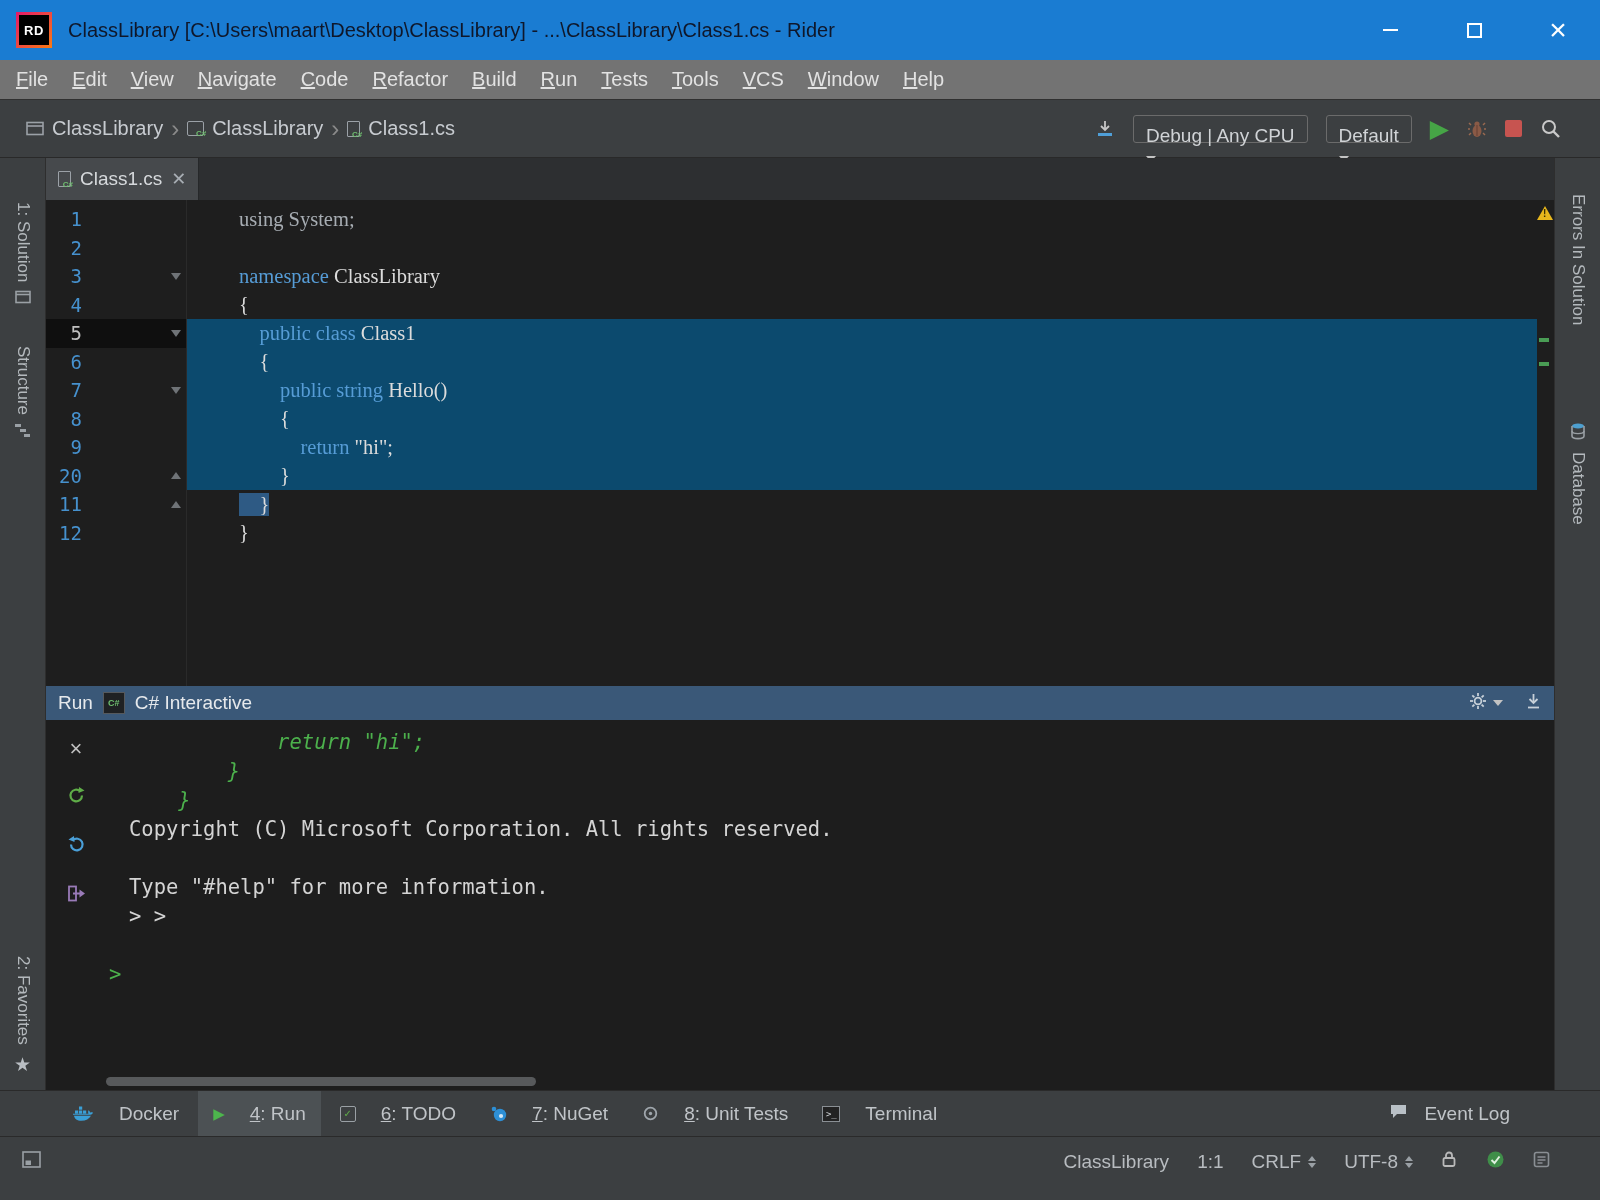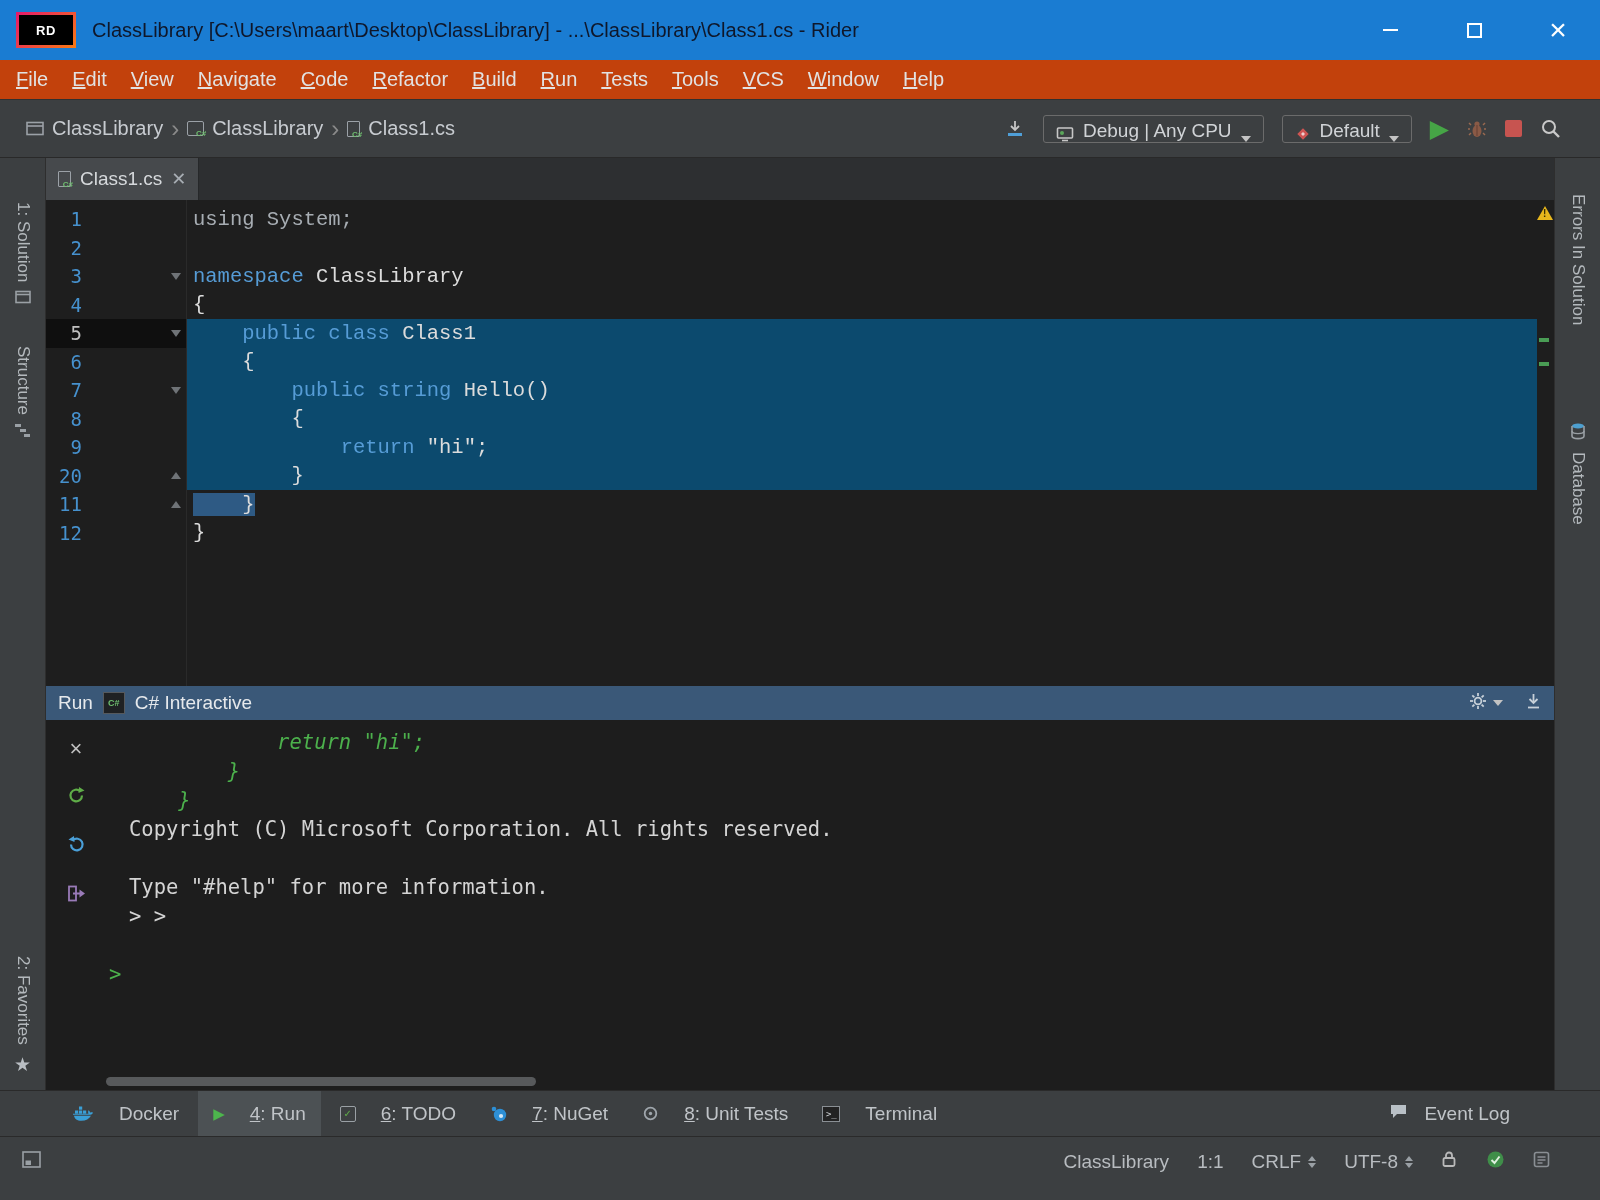--- a/index.html
+++ b/index.html
@@ -2,46 +2,46 @@
 <html><head>
 <meta charset="utf-8">
 <style>
   * { box-sizing: border-box; margin: 0; padding: 0; }
   html,body { width:1600px; height:1200px; overflow:hidden; }
   body { font-family:"Liberation Sans","DejaVu Sans",sans-serif; background:#1e1e1e; color:#d4d4d4; }
   .window { display:flex; flex-direction:column; width:1600px; height:1200px; }
 
   
   .titlebar { height:60px; background:#1a7cd2; display:flex; align-items:center; flex:none; }
-  .app-logo { width:60px; height:36px; margin-left:16px; background:linear-gradient(135deg,#e4186c,#f97a12); padding:3px; flex:none; }
+  .app-logo { width:36px; height:36px; margin-left:16px; background:linear-gradient(135deg,#e4186c,#f97a12); padding:3px; flex:none; }
   .app-logo-inner { width:100%; height:100%; background:#000; color:#fff; font-weight:bold; font-size:13px; display:flex; align-items:center; justify-content:center; letter-spacing:0.5px; }
   .title-text { color:#0f172a; font-size:20px; margin-left:16px; white-space:nowrap; }
   .win-controls { margin-left:auto; display:flex; height:100%; }
   .win-btn { width:84px; height:100%; display:flex; align-items:center; justify-content:center; }
   .glyph-min { width:15px; height:2px; background:#fff; }
   .glyph-max { width:15px; height:15px; border:2px solid #fff; }
   .glyph-close { color:#fff; font-size:30px; line-height:1; font-weight:300; }
 
   
-  .menubar { height:40px; background:#c2410c; border-bottom:1px solid #303030; display:flex; align-items:stretch; padding-left:4px; flex:none; }
+  .menubar { height:40px; background:#737373; border-bottom:1px solid #303030; display:flex; align-items:stretch; padding-left:4px; flex:none; }
   .menu-item { display:inline-block; color:#e2e2e2; font-size:20px; line-height:39px; padding:0 12px; }
   .menu-item::first-letter { text-decoration:underline; }
 
   
   .toolbar { height:58px; background:#3c3f41; border-bottom:1px solid #292929; display:flex; align-items:center; padding:0 38px 0 26px; flex:none; }
   .crumb { display:flex; align-items:center; gap:8px; }
   .crumb-label { color:#c7cbd0; font-size:20px; }
   .crumb-sep { color:#8a8a8a; font-size:24px; padding:0 8px; }
   .crumb-sep::after { content:"›"; }
   .solwin-icon svg, .projbox, .page-icon { display:block; }
   .projbox { width:17px; height:15px; border:1.5px solid #9ba1a7; border-radius:2px; position:relative; }
   .projbox .badge, .page-icon .badge { position:absolute; bottom:-3px; right:-3px; font-size:8px; font-weight:bold; color:#6fbf6f; background:transparent; line-height:1; }
   .page-icon { width:13px; height:16px; border:1.5px solid #9ba1a7; border-radius:1px; position:relative; }
   .toolbar-right { margin-left:auto; display:flex; align-items:center; gap:18px; }
-  .dropdown { height:28px; border:1px solid #6b6b6b; border-radius:3px; display:flex; align-items:flex-end; gap:9px; padding:0 12px; }
+  .dropdown { height:28px; border:1px solid #6b6b6b; border-radius:3px; display:flex; align-items:flex-start; gap:9px; padding:0 12px;flex-direction:column; }
   .dropdown-label { color:#d0d3d6; font-size:19px; white-space:nowrap; }
   .caret-down { width:0; height:0; border-left:5px solid transparent; border-right:5px solid transparent; border-top:6px solid #c3c3c3; }
   .g-play-big { color:#46a546; font-size:25px; line-height:1; }
   .stop-glyph { width:17px; height:17px; background:#c75450; border-radius:2px; }
   .tool-icon-btn { display:flex; align-items:center; justify-content:center; }
 
   
   .workspace { flex:1; display:flex; min-height:0; }
   .strip { width:46px; background:#3c3f41; position:relative; flex:none; }
   .strip.left { border-right:1px solid #2e2e2e; }
@@ -65,21 +65,21 @@
   .code-line { display:flex; height:28.5px; align-items:center; }
   .gutter-cell { width:140px; flex:none; display:flex; align-items:center; height:100%; }
   .gutter-cell.caret { background:#0f0f0f; }
   .gutter-cell.caret .line-num { color:#c0c0c0; }
   .line-num { width:36px; text-align:right; color:#4691ce; font-family:"DejaVu Sans Mono",monospace; font-size:19px; }
   .fold-zone { margin-left:auto; width:20px; display:flex; align-items:center; justify-content:center; }
   .fold-tri.open { width:0; height:0; border-left:5px solid transparent; border-right:5px solid transparent; border-top:7px solid #6f7377; }
   .fold-tri.close { width:0; height:0; border-left:5px solid transparent; border-right:5px solid transparent; border-bottom:7px solid #6f7377; }
   .line-body { flex:1; height:100%; display:flex; align-items:center; padding-left:7px; min-width:0; }
   .line-body.sel-full { background:#0c4a6e; }
-  .line-text { white-space:pre; font-family:Liberation Mono, monospace; font-size:20.5px; }
+  .line-text { white-space:pre; font-family:Liberation Serif, serif; font-size:20.5px;margin-left:46px; }
   .line-text.sel-text { background:#2e5a84; }
   .c-pl { color:#dcdcdc; }
   .c-kw { color:#569cd6; }
   .c-dim { color:#a7adb3; }
   .error-stripe { width:17px; flex:none; background:#1e1e1e; position:relative; }
   .warn-tri { position:absolute; top:6px; left:0; width:0; height:0; border-left:8px solid transparent; border-right:8px solid transparent; border-bottom:14px solid #e8b71c; }
   .warn-tri::after { content:"!"; position:absolute; left:-2px; top:2px; font-size:10px; font-weight:bold; color:#3b2f00; }
   .vcs-mark { position:absolute; left:2px; width:10px; height:4px; background:#499c54; }
   .vcs-mark.m1 { top:138px; }
   .vcs-mark.m2 { top:162px; }

